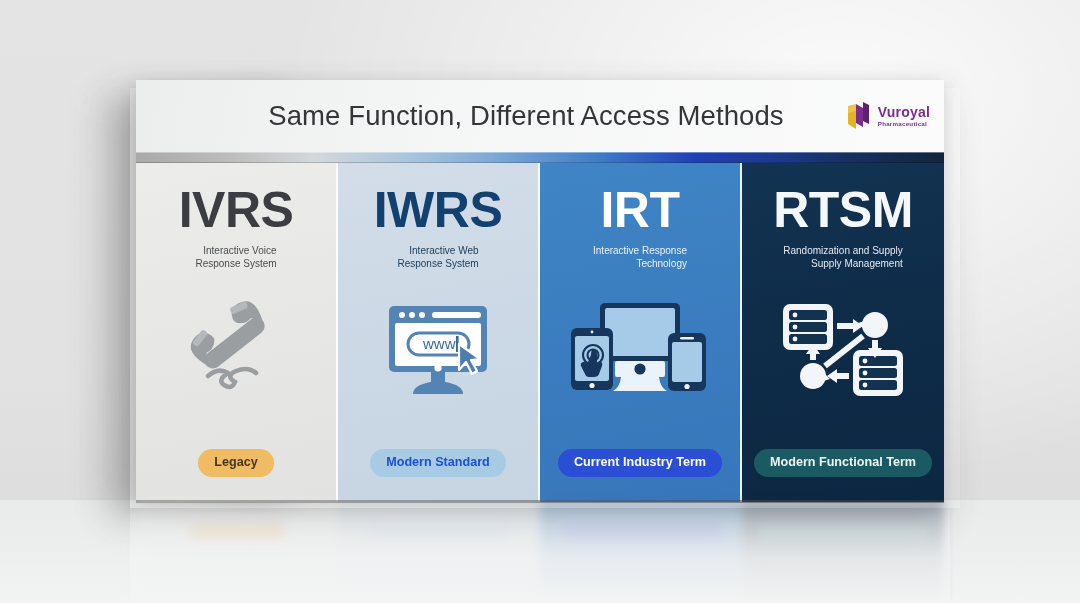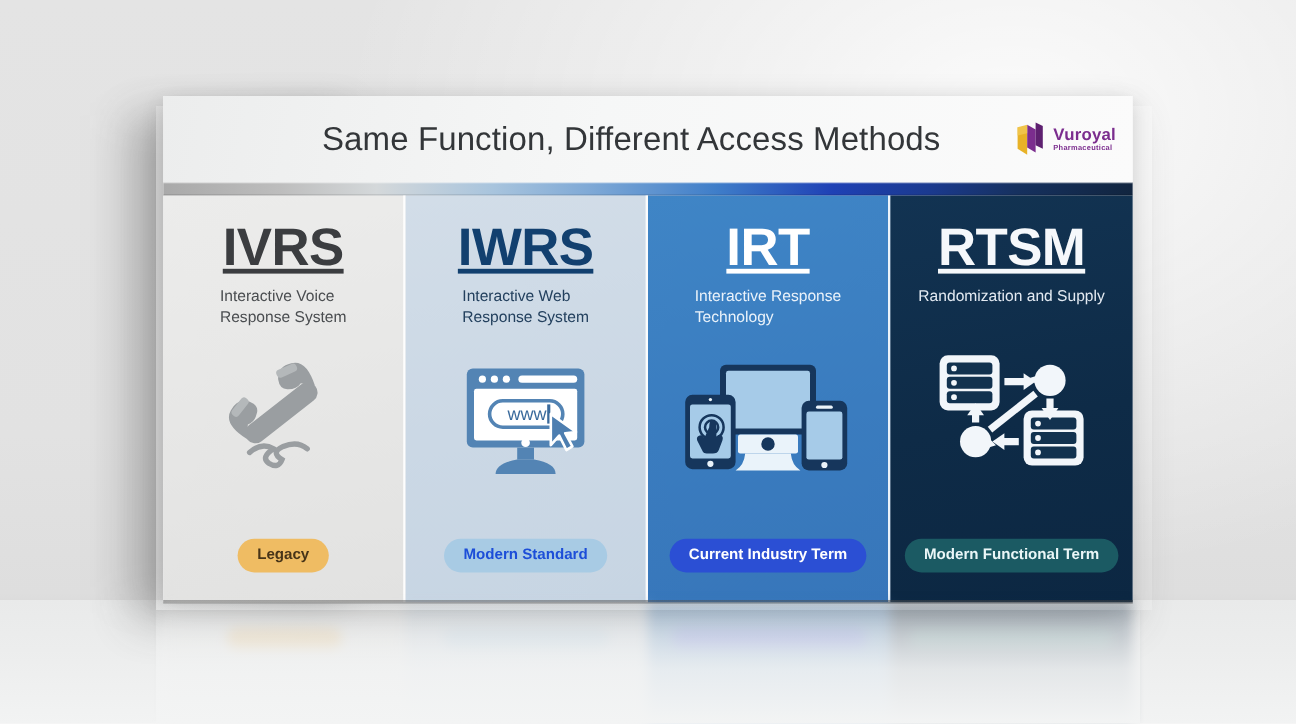--- a/index.html
+++ b/index.html
@@ -85,28 +85,28 @@
     padding-top:22px;
     border-right:2px solid rgba(255,255,255,.9);
   }
   .col:last-child { border-right:none; }
 
   .col-ivrs { background:linear-gradient(170deg,#ececeb 0%,#e6e6e5 60%,#e2e2e1 100%); }
   .col-iwrs { background:linear-gradient(170deg,#d2dde8 0%,#cbd8e5 55%,#c7d5e3 100%); }
   .col-irt  { background:linear-gradient(170deg,#3f85c6 0%,#3a7cbf 55%,#3776ba 100%); }
   .col-rtsm { background:linear-gradient(170deg,#123352 0%,#0e2b47 55%,#0c2742 100%); }
 
-  .acronym { font-size:44px; font-weight:700; letter-spacing:-0.5px; line-height:1;text-decoration:underline; }
+  .acronym { font-size:50px; font-weight:700; letter-spacing:-0.5px; line-height:1; }
   .col-ivrs .acronym { color:#3b3d40; }
   .col-iwrs .acronym { color:#12406f; }
   .col-irt  .acronym { color:#ffffff; }
   .col-rtsm .acronym { color:#f5f8fb; }
 
   .expansion {
-    margin-top:10px; font-size:13px; line-height:1.27; text-align:left;
+    margin-top:10px; font-size:10px; line-height:1.27; text-align:right;
     font-weight:400; padding:0 6px;
   }
   .col-ivrs .expansion { color:#4a4d50; }
   .col-iwrs .expansion { color:#23405e; }
   .col-irt  .expansion { color:#eaf2fa; }
   .col-rtsm .expansion { color:#e3eaf2; }
 
   .icon-wrap {
     flex:1 1 auto; width:100%;
     display:flex; align-items:center; justify-content:center;
@@ -268,20 +268,21 @@
             <circle cx="118" cy="86.5" r="2.6" fill="#eaf3fa"></circle>
           </svg>
         </div>
         <div class="badge badge-current">Current Industry Term</div>
       </div>
 
       <div class="col col-rtsm">
         <div class="acronym">RTSM</div>
         <div class="expansion">
           <div>Randomization and Supply</div>
+          <div>Supply Management</div>
         </div>
         <div class="icon-wrap">
           <svg width="132" height="100" viewBox="0 0 132 100">
             <g fill="#f2f6fa">
 
               <rect x="6" y="4" width="50" height="46" rx="7"></rect>
 
               <rect x="76" y="50" width="50" height="46" rx="7"></rect>
             </g>
             <g fill="#12324f">

